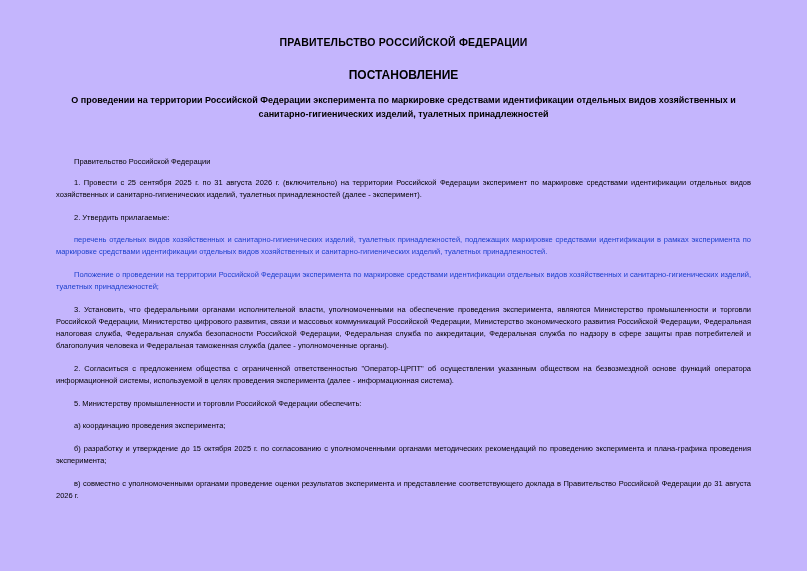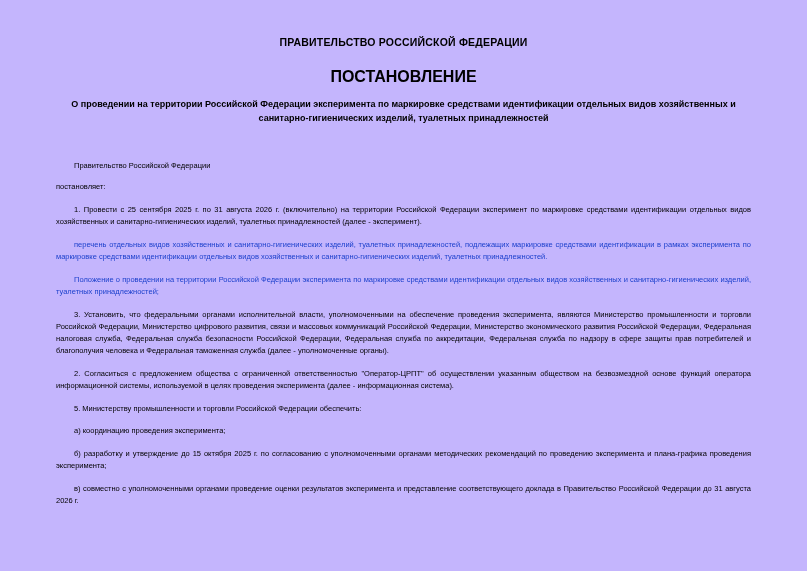--- a/index.html
+++ b/index.html
@@ -25,21 +25,21 @@
   .org-title {
     text-align: center;
     font-weight: bold;
     font-size: 10.5px;
     letter-spacing: 0.2px;
     margin: 6px 0 0 0;
   }
   .doc-type {
     text-align: center;
     font-weight: bold;
-    font-size: 16px;
+    font-size: 12px;
     margin: 20px 0 0 0;
   }
   .doc-date {
     text-align: center;
     font-weight: bold;
     font-size: 9.5px;
     margin: 18px 0 0 0;
   }
   .doc-subject {
     text-align: center;
@@ -85,23 +85,23 @@
 
     <div class="doc-type">ПОСТАНОВЛЕНИЕ</div>
 
 
     <div class="doc-subject">О проведении на территории Российской Федерации эксперимента по маркировке средствами идентификации отдельных видов хозяйственных и санитарно-гигиенических изделий, туалетных принадлежностей</div>
 
     <div class="body-block">
 
       <p class="para intro">Правительство Российской Федерации</p>
 
-      <p class="para noindent">постановляет:</p>
 
       <p class="para">1. Провести с 25 сентября 2025 г. по 31 августа 2026 г. (включительно) на территории Российской Федерации эксперимент по маркировке средствами идентификации отдельных видов хозяйственных и санитарно-гигиенических изделий, туалетных принадлежностей (далее - эксперимент).</p>
+      <p class="para tight">2. Утвердить прилагаемые:</p>
       <p class="para link">перечень отдельных видов хозяйственных и санитарно-гигиенических изделий, туалетных принадлежностей, подлежащих маркировке средствами идентификации в рамках эксперимента по маркировке средствами идентификации отдельных видов хозяйственных и санитарно-гигиенических изделий, туалетных принадлежностей.</p>
       <p class="para link">Положение о проведении на территории Российской Федерации эксперимента по маркировке средствами идентификации отдельных видов хозяйственных и санитарно-гигиенических изделий, туалетных принадлежностей;</p>
       <p class="para">3. Установить, что федеральными органами исполнительной власти, уполномоченными на обеспечение проведения эксперимента, являются Министерство промышленности и торговли Российской Федерации, Министерство цифрового развития, связи и массовых коммуникаций Российской Федерации, Министерство экономического развития Российской Федерации, Федеральная налоговая служба, Федеральная служба безопасности Российской Федерации, Федеральная служба по аккредитации, Федеральная служба по надзору в сфере защиты прав потребителей и благополучия человека и Федеральная таможенная служба (далее - уполномоченные органы).</p>
       <p class="para">2. Согласиться с предложением общества с ограниченной ответственностью "Оператор-ЦРПТ" об осуществлении указанным обществом на безвозмездной основе функций оператора информационной системы, используемой в целях проведения эксперимента (далее - информационная система).</p>
       <p class="para tight">5. Министерству промышленности и торговли Российской Федерации обеспечить:</p>
       <p class="para">а) координацию проведения эксперимента;</p>
       <p class="para">б) разработку и утверждение до 15 октября 2025 г. по согласованию с уполномоченными органами методических рекомендаций по проведению эксперимента и плана-графика проведения эксперимента;</p>
       <p class="para">в) совместно с уполномоченными органами проведение оценки результатов эксперимента и представление соответствующего доклада в Правительство Российской Федерации до 31 августа 2026 г.</p>
 
     </div>

